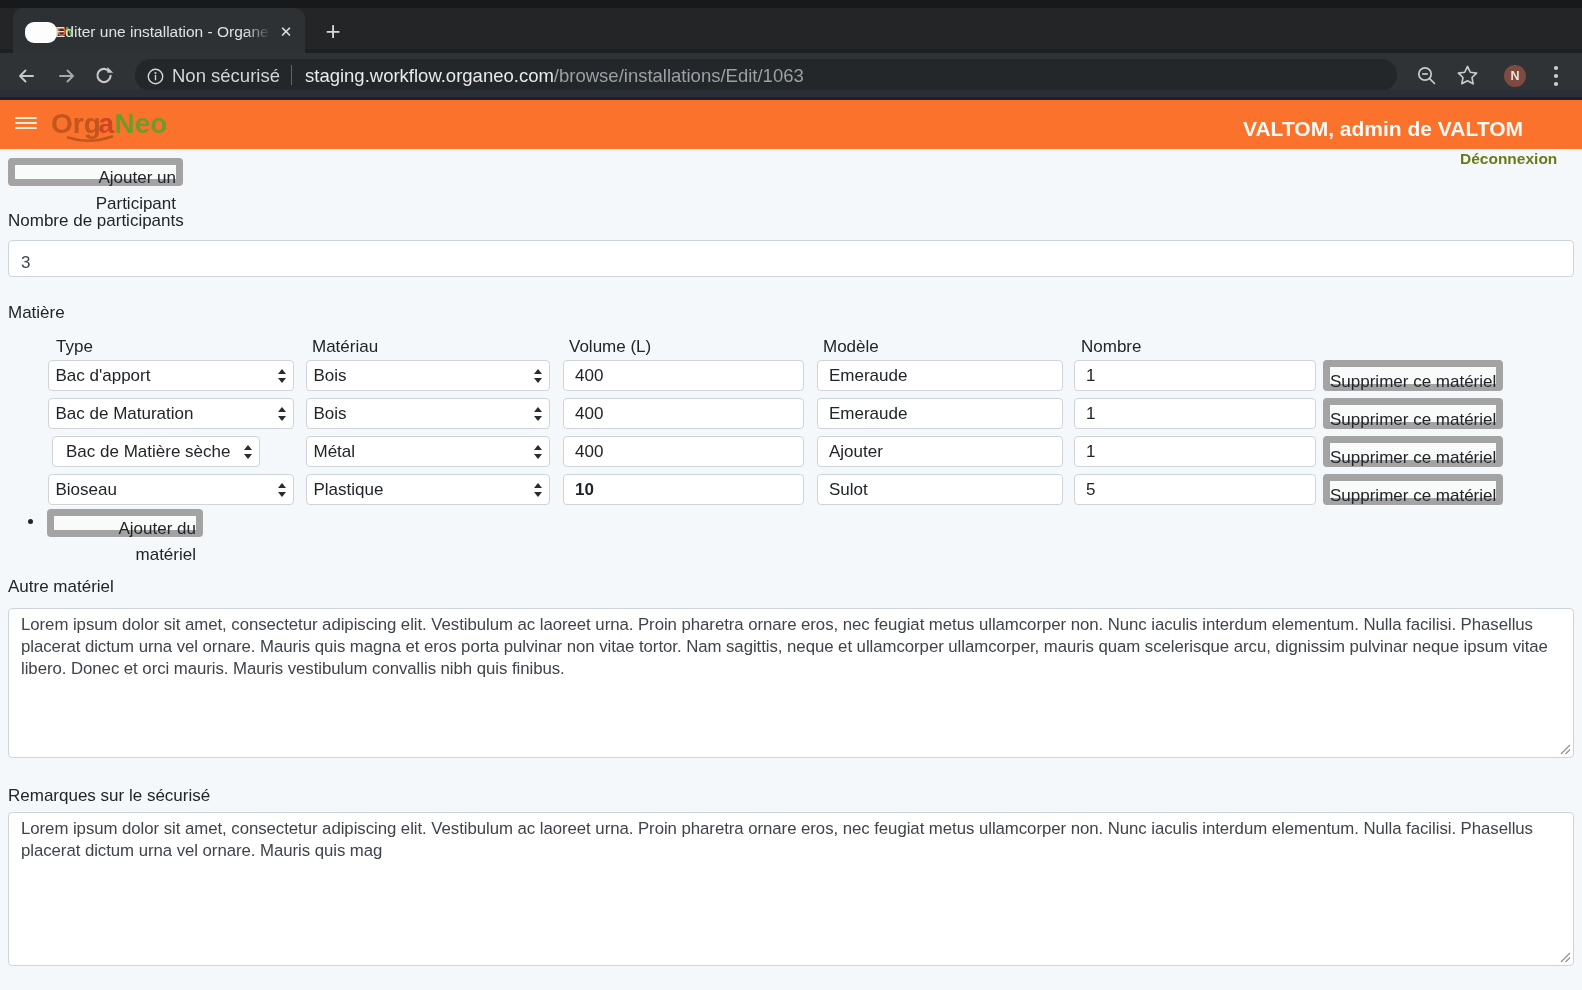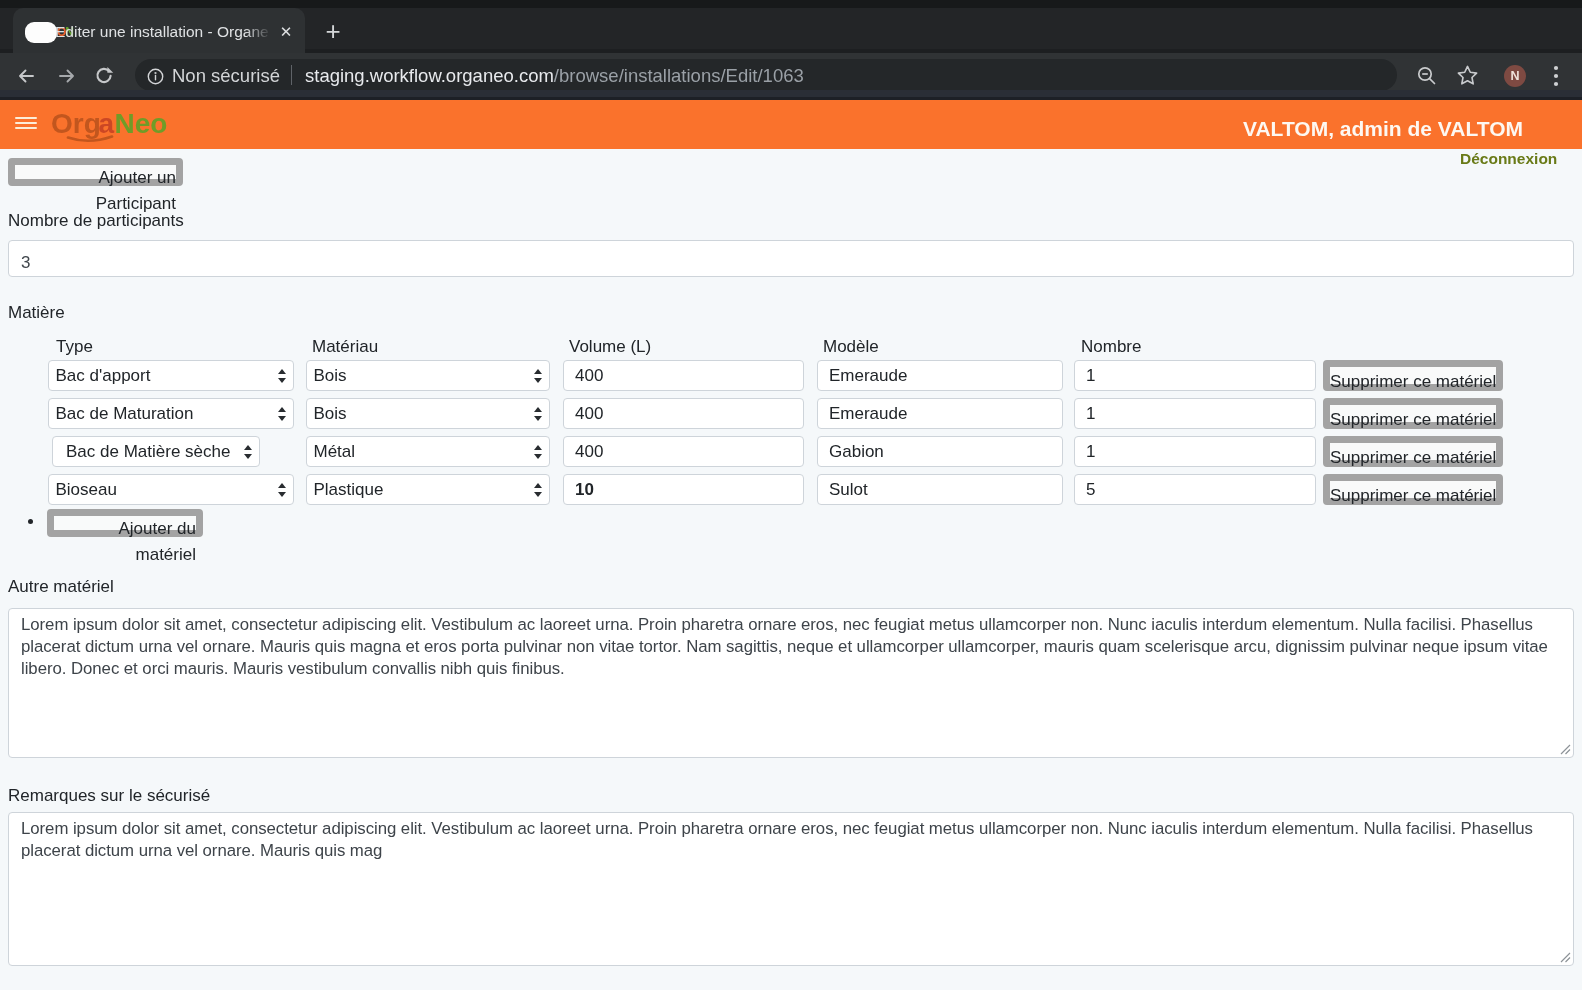--- a/index.html
+++ b/index.html
@@ -144,21 +144,21 @@
 <div class="abs btn row-ctl del-btn" style="top:360px; padding-left:0">Supprimer ce matériel</div>
 <div class="abs ctl row-ctl" style="left:48px; top:398px; width:246px;padding-left:6.5px">Bac de Maturation<span class="sel-arrows"></span></div>
 <div class="abs ctl row-ctl" style="left:306px; top:398px; width:244px;padding-left:6.5px">Bois<span class="sel-arrows"></span></div>
 <div class="abs ctl row-ctl" style="left:563px; top:398px; width:241px;">400</div>
 <div class="abs ctl row-ctl" style="left:817px; top:398px; width:246px;">Emeraude</div>
 <div class="abs ctl row-ctl" style="left:1074px; top:398px; width:242px;">1</div>
 <div class="abs btn row-ctl del-btn" style="top:398px; padding-left:0">Supprimer ce matériel</div>
 <div class="abs ctl row-ctl" style="left:52px; top:436px; width:208px;padding-left:13px">Bac de Matière sèche<span class="sel-arrows"></span></div>
 <div class="abs ctl row-ctl" style="left:306px; top:436px; width:244px;padding-left:6.5px">Métal<span class="sel-arrows"></span></div>
 <div class="abs ctl row-ctl" style="left:563px; top:436px; width:241px;">400</div>
-<div class="abs ctl row-ctl" style="left:817px; top:436px; width:246px;">Gabion</div>
+<div class="abs ctl row-ctl" style="left:817px; top:436px; width:246px;">Ajouter</div>
 <div class="abs ctl row-ctl" style="left:1074px; top:436px; width:242px;">1</div>
 <div class="abs btn row-ctl del-btn" style="top:436px; padding-left:0">Supprimer ce matériel</div>
 <div class="abs ctl row-ctl" style="left:48px; top:474px; width:246px;padding-left:6.5px">Bioseau<span class="sel-arrows"></span></div>
 <div class="abs ctl row-ctl" style="left:306px; top:474px; width:244px;padding-left:6.5px">Plastique<span class="sel-arrows"></span></div>
 <div class="abs ctl row-ctl" style="left:563px; top:474px; width:241px;font-weight:bold;">10</div>
 <div class="abs ctl row-ctl" style="left:817px; top:474px; width:246px;">Sulot</div>
 <div class="abs ctl row-ctl" style="left:1074px; top:474px; width:242px;">5</div>
 <div class="abs btn row-ctl del-btn" style="top:474px; padding-left:0">Supprimer ce matériel</div>
 </div>
 

